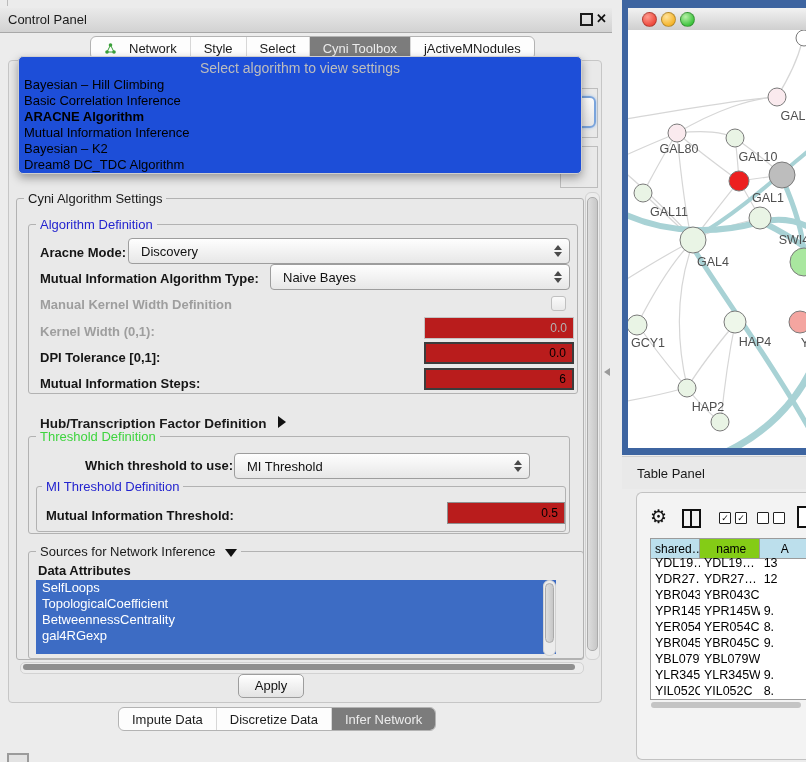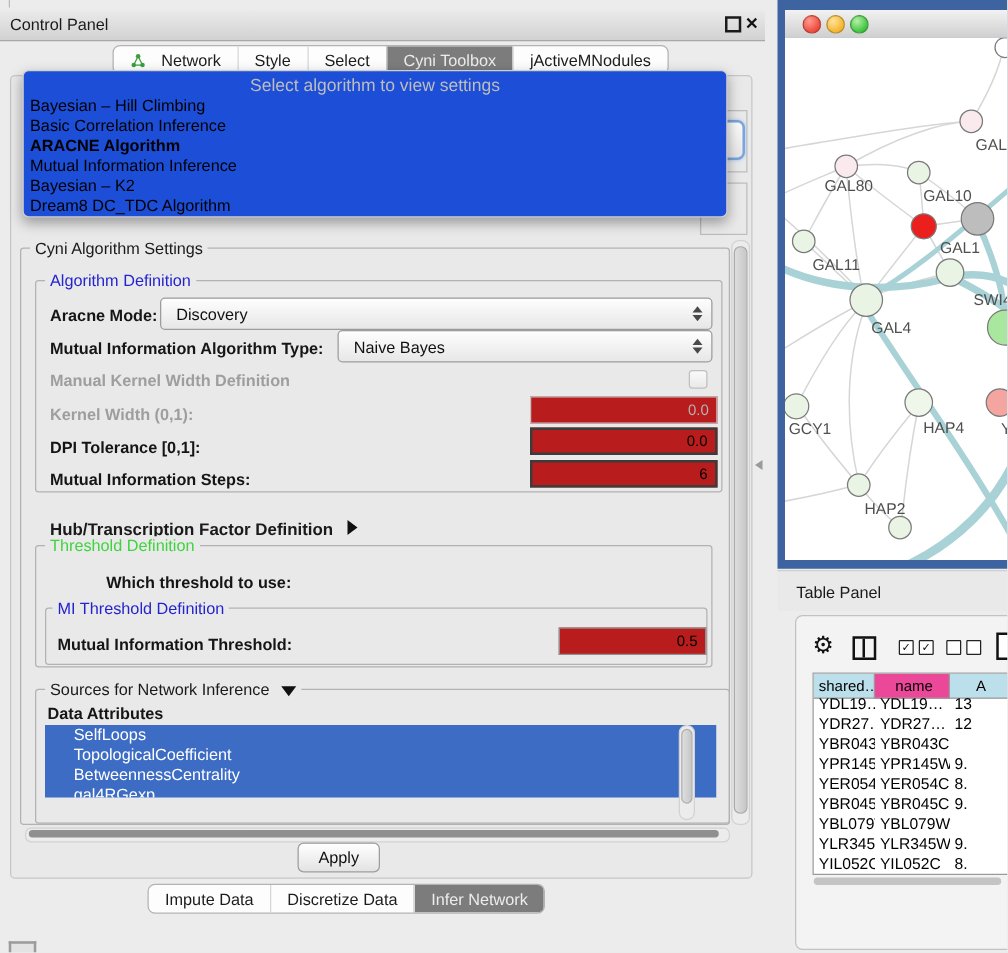--- a/index.html
+++ b/index.html
@@ -97,21 +97,21 @@
   .gear{left:650px;top:506px;font-size:19px;color:#111;line-height:22px;cursor:pointer;}
   .colicon{left:682px;top:509px;width:15px;height:15px;border:2px solid #111;cursor:pointer;}
   .colicon:before{content:"";position:absolute;left:6px;top:0;width:2px;height:15px;background:#111;}
   .cb-pair{display:flex;gap:4px;cursor:pointer;}
   .mini-cb{width:10px;height:10px;border:1.5px solid #222;border-radius:1px;font-size:9px;line-height:10px;
            text-align:center;color:#111;background:#fff;}
   .pageicon{left:797px;top:506px;width:12px;height:18px;border:2px solid #111;background:#fff;cursor:pointer;}
 
   .tbl{left:650px;top:538px;width:156px;border:1px solid #9b9b9b;background:#fff;overflow:hidden;}
   .tbl-row{display:flex;height:16px;}
-  .tbl-head .cell{height:20px;line-height:20px;font-size:12px;text-align:center;background:#ec4899;
+  .tbl-head .cell{height:20px;line-height:20px;font-size:12px;text-align:center;background:#84cc16;
                   border-right:1px solid #9b9b9b;border-bottom:1px solid #9b9b9b;overflow:hidden;}
   .tbl-head .cell.hl{background:#bcdfec;}
   .cell{font-size:12.5px;color:#000;line-height:16px;padding-left:4px;box-sizing:border-box;white-space:nowrap;overflow:hidden;}
   .c0{width:62px;} .c1{width:76px;} .c2{width:60px;}
   .tbl-hscroll{left:650px;top:701px;width:156px;height:9px;}
   .tbl-hthumb{position:absolute;left:1px;top:1px;width:150px;height:6px;background:#c4c4c4;border-radius:3px;}
 </style>
 </head>
 <body>
 
@@ -191,33 +191,40 @@
 
   <div class="abs" style="left:40px;top:416px;font-size:13.5px;font-weight:600;color:#1a1a1a;cursor:pointer;">
     <span>Hub/Transcription Factor Definition</span>
     <span class="expander-arrow" style="margin-left:8px;"></span>
   </div>
 
   <div class="abs gbox" style="left:28px;top:436px;width:540px;height:96px;"></div>
   <div class="legend green" style="left:36px;top:429px;">Threshold Definition</div>
 
   <div class="abs flabel" style="left:85px;top:458px;">Which threshold to use:</div>
+  <div class="abs combo" style="left:234px;top:453px;width:294px;height:24px;">
+    <span class="ctext">MI Threshold</span>
+    <span class="steppers">
+        <span class="tri-up"></span>
+        <span class="tri-dn"></span>
+      </span>
+  </div>
 
   <div class="abs gbox" style="left:36px;top:486px;width:528px;height:44px;"></div>
   <div class="legend blue" style="left:42px;top:479px;">MI Threshold Definition</div>
   <div class="abs flabel" style="left:46px;top:508px;">Mutual Information Threshold:</div>
   <div class="abs tfield" style="left:447px;top:502px;width:110px;height:20px;border:1px solid #8f8f8f;color:#000;">0.5</div>
 
   <div class="abs gbox" style="left:28px;top:551px;width:554px;height:106px;"></div>
   <div class="legend black" style="left:36px;top:544px;cursor:pointer;">
     <span>Sources for Network Inference</span>
     <span class="expander-down" style="margin-left:6px;position:relative;top:1px;"></span>
   </div>
   <div class="abs flabel" style="left:38px;top:563px;">Data Attributes</div>
-  <div class="abs attr-list" style="left:36px;top:580px;width:520px;height:58px;padding-left:17px;" id="attr-list">
+  <div class="abs attr-list" style="left:36px;top:580px;width:520px;height:74px;" id="attr-list">
       <div class="attr-item">SelfLoops</div>
       <div class="attr-item">TopologicalCoefficient</div>
       <div class="attr-item">BetweennessCentrality</div>
       <div class="attr-item">gal4RGexp</div>
     </div>
   <div class="abs vtrack" style="left:543px;top:580px;width:11px;height:74px;">
     <div class="vthumb" style="left:1px;top:2px;width:7px;height:58px;"></div>
   </div>
 
   <div class="abs vtrack" style="left:585px;top:192px;width:13px;height:466px;">

